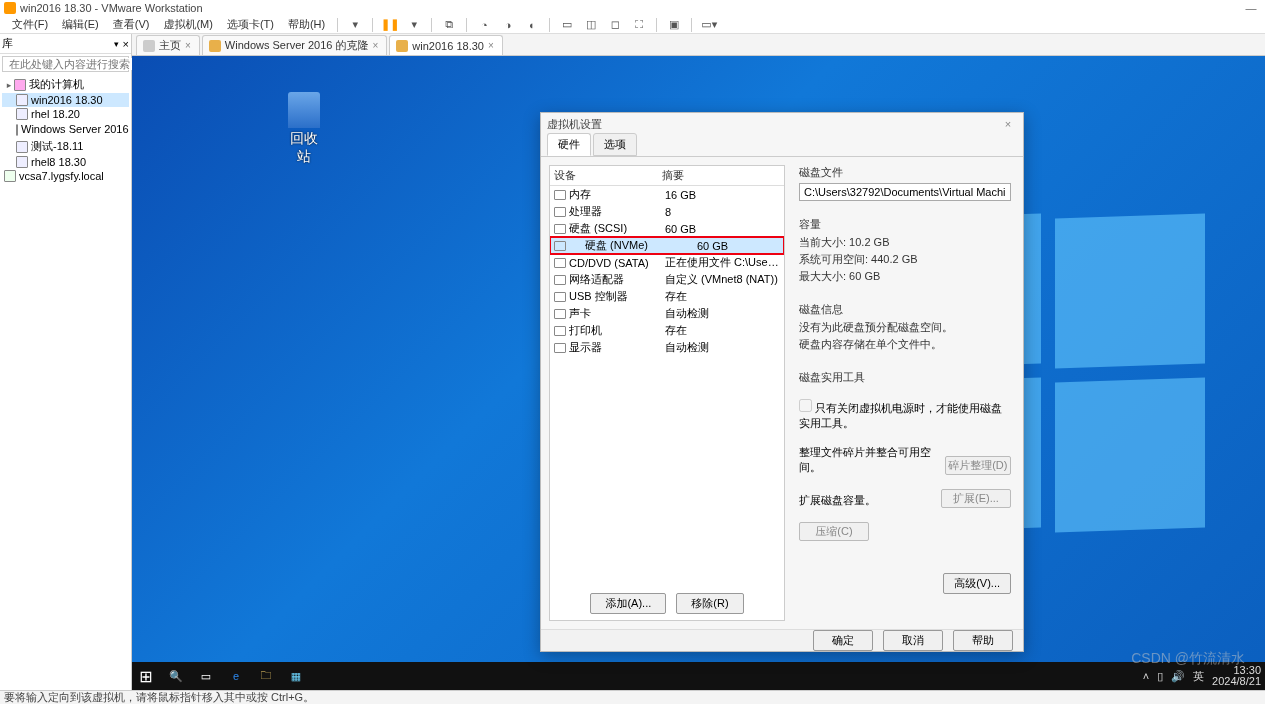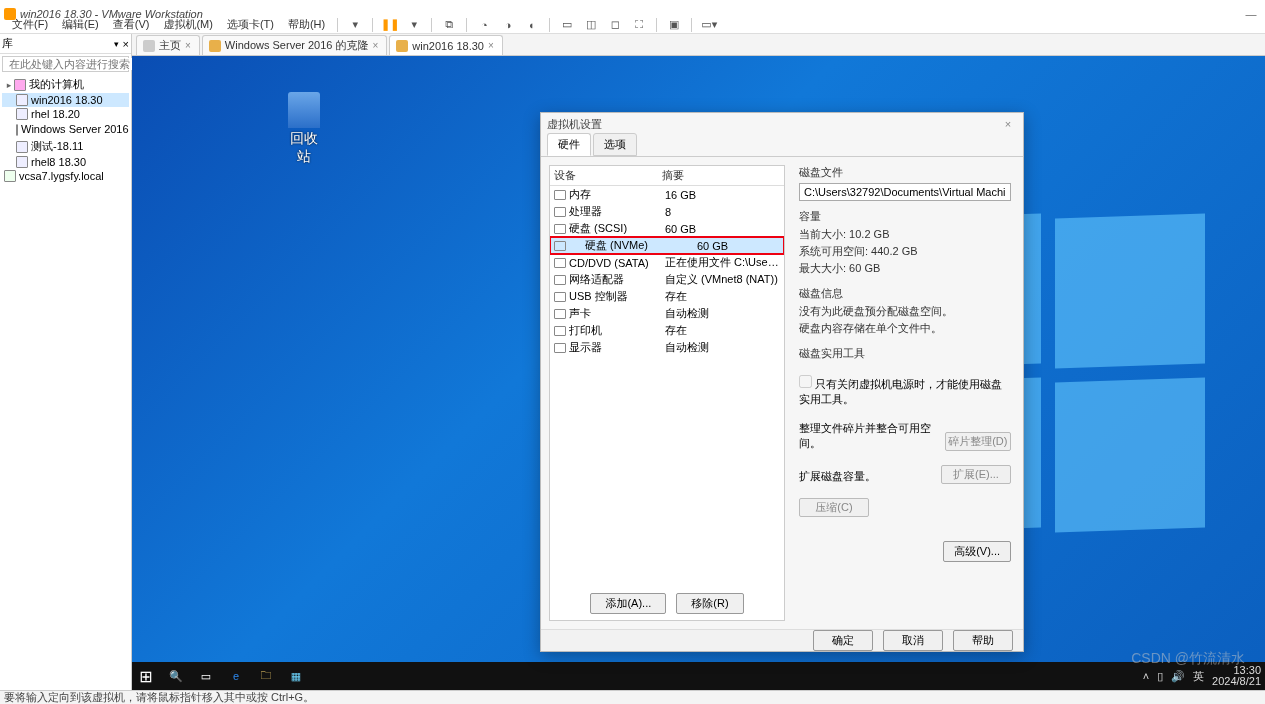--- a/index.html
+++ b/index.html
@@ -1,19 +1,19 @@
 <!DOCTYPE html>
 <html><head>
 <meta charset="utf-8">
 <style>
 * { margin: 0; padding: 0; box-sizing: border-box; font-family: "Microsoft YaHei", Tahoma, sans-serif; font-size: 11px; }
 body { width: 1265px; height: 704px; background: #fff; overflow: hidden; position: relative; }
 
 
-.titlebar { height: 16px; display: flex; align-items: flex-start; padding: 8px 4px; background: #fff; font-style: italic; }
+.titlebar { height: 16px; display: flex; align-items: center; padding: 8px 4px; background: #fff; }
 .titlebar .vm-icon { width: 12px; height: 12px; background: #f90; border-radius: 2px; margin-right: 4px; }
 .titlebar .title-text { flex: 1; color: #444; }
 .titlebar .minbtn { width: 20px; text-align: center; color: #666; }
 
 
 .menubar { height: 18px; display: flex; align-items: center; padding: 0 6px; gap: 2px; border-bottom: 1px solid #ddd;}
 .menubar .menu { padding: 1px 6px; color: #333; }
 .menubar .sep { width:1px; height:14px; background:#ccc; margin:0 4px;}
 .menubar .tb-btn { width:16px; height:16px; display:flex; align-items:center; justify-content:center; color:#555; margin:0 3px;}
 .menubar .tb-btn.orange { color:#f90; font-weight:bold;}
@@ -77,21 +77,21 @@
 .devlist .rows{ flex:1; overflow:hidden;}
 .devlist .row{ display:flex; padding:1px 4px; align-items:center;}
 .devlist .row.sel{ background:#cde8ff;}
 .devlist .row.hl{ outline:2px solid #e01; outline-offset:-1px;gap:16px;}
 .devlist .row .di{ width:12px; height:10px; border:1px solid #888; margin-right:3px; border-radius:1px;}
 .devlist .row .c1{ width:96px; overflow:hidden; white-space:nowrap; text-overflow:ellipsis;}
 .devlist .row .c2{ flex:1; overflow:hidden; white-space:nowrap; text-overflow:ellipsis;}
 .devlist .btnrow{ padding:6px; display:flex; justify-content:center; gap:10px;}
 .devlist .btnrow button{ padding:2px 14px; border:1px solid #999; background:#f0f0f0; border-radius:2px;}
 
-.right-pane { flex:1; display:flex; flex-direction:column; gap:8px; padding:0 4px;}
+.right-pane { flex:1; display:flex; flex-direction:column; gap:16px; padding:0 4px;}
 .group{ }
 .group .glabel{ color:#333; margin-bottom:3px;}
 .group input[type=text]{ width:100%; border:1px solid #aaa; padding:2px 4px; background:#fff;}
 .group .line{ color:#333; margin:2px 0;}
 .group .note{ color:#333; margin:2px 0;}
 .group .toolrow{ display:flex; align-items:flex-end; justify-content:space-between; margin:14px 0;}
 .group .toolrow button{ width:70px; padding:1px 0; border:1px solid #bbb; background:#f0f0f0; border-radius:2px; color:#888;}
 .advrow{ text-align:right; margin-top:2px;}
 .advrow button{ padding:2px 10px; border:1px solid #999; background:#f0f0f0; border-radius:2px;}
 

